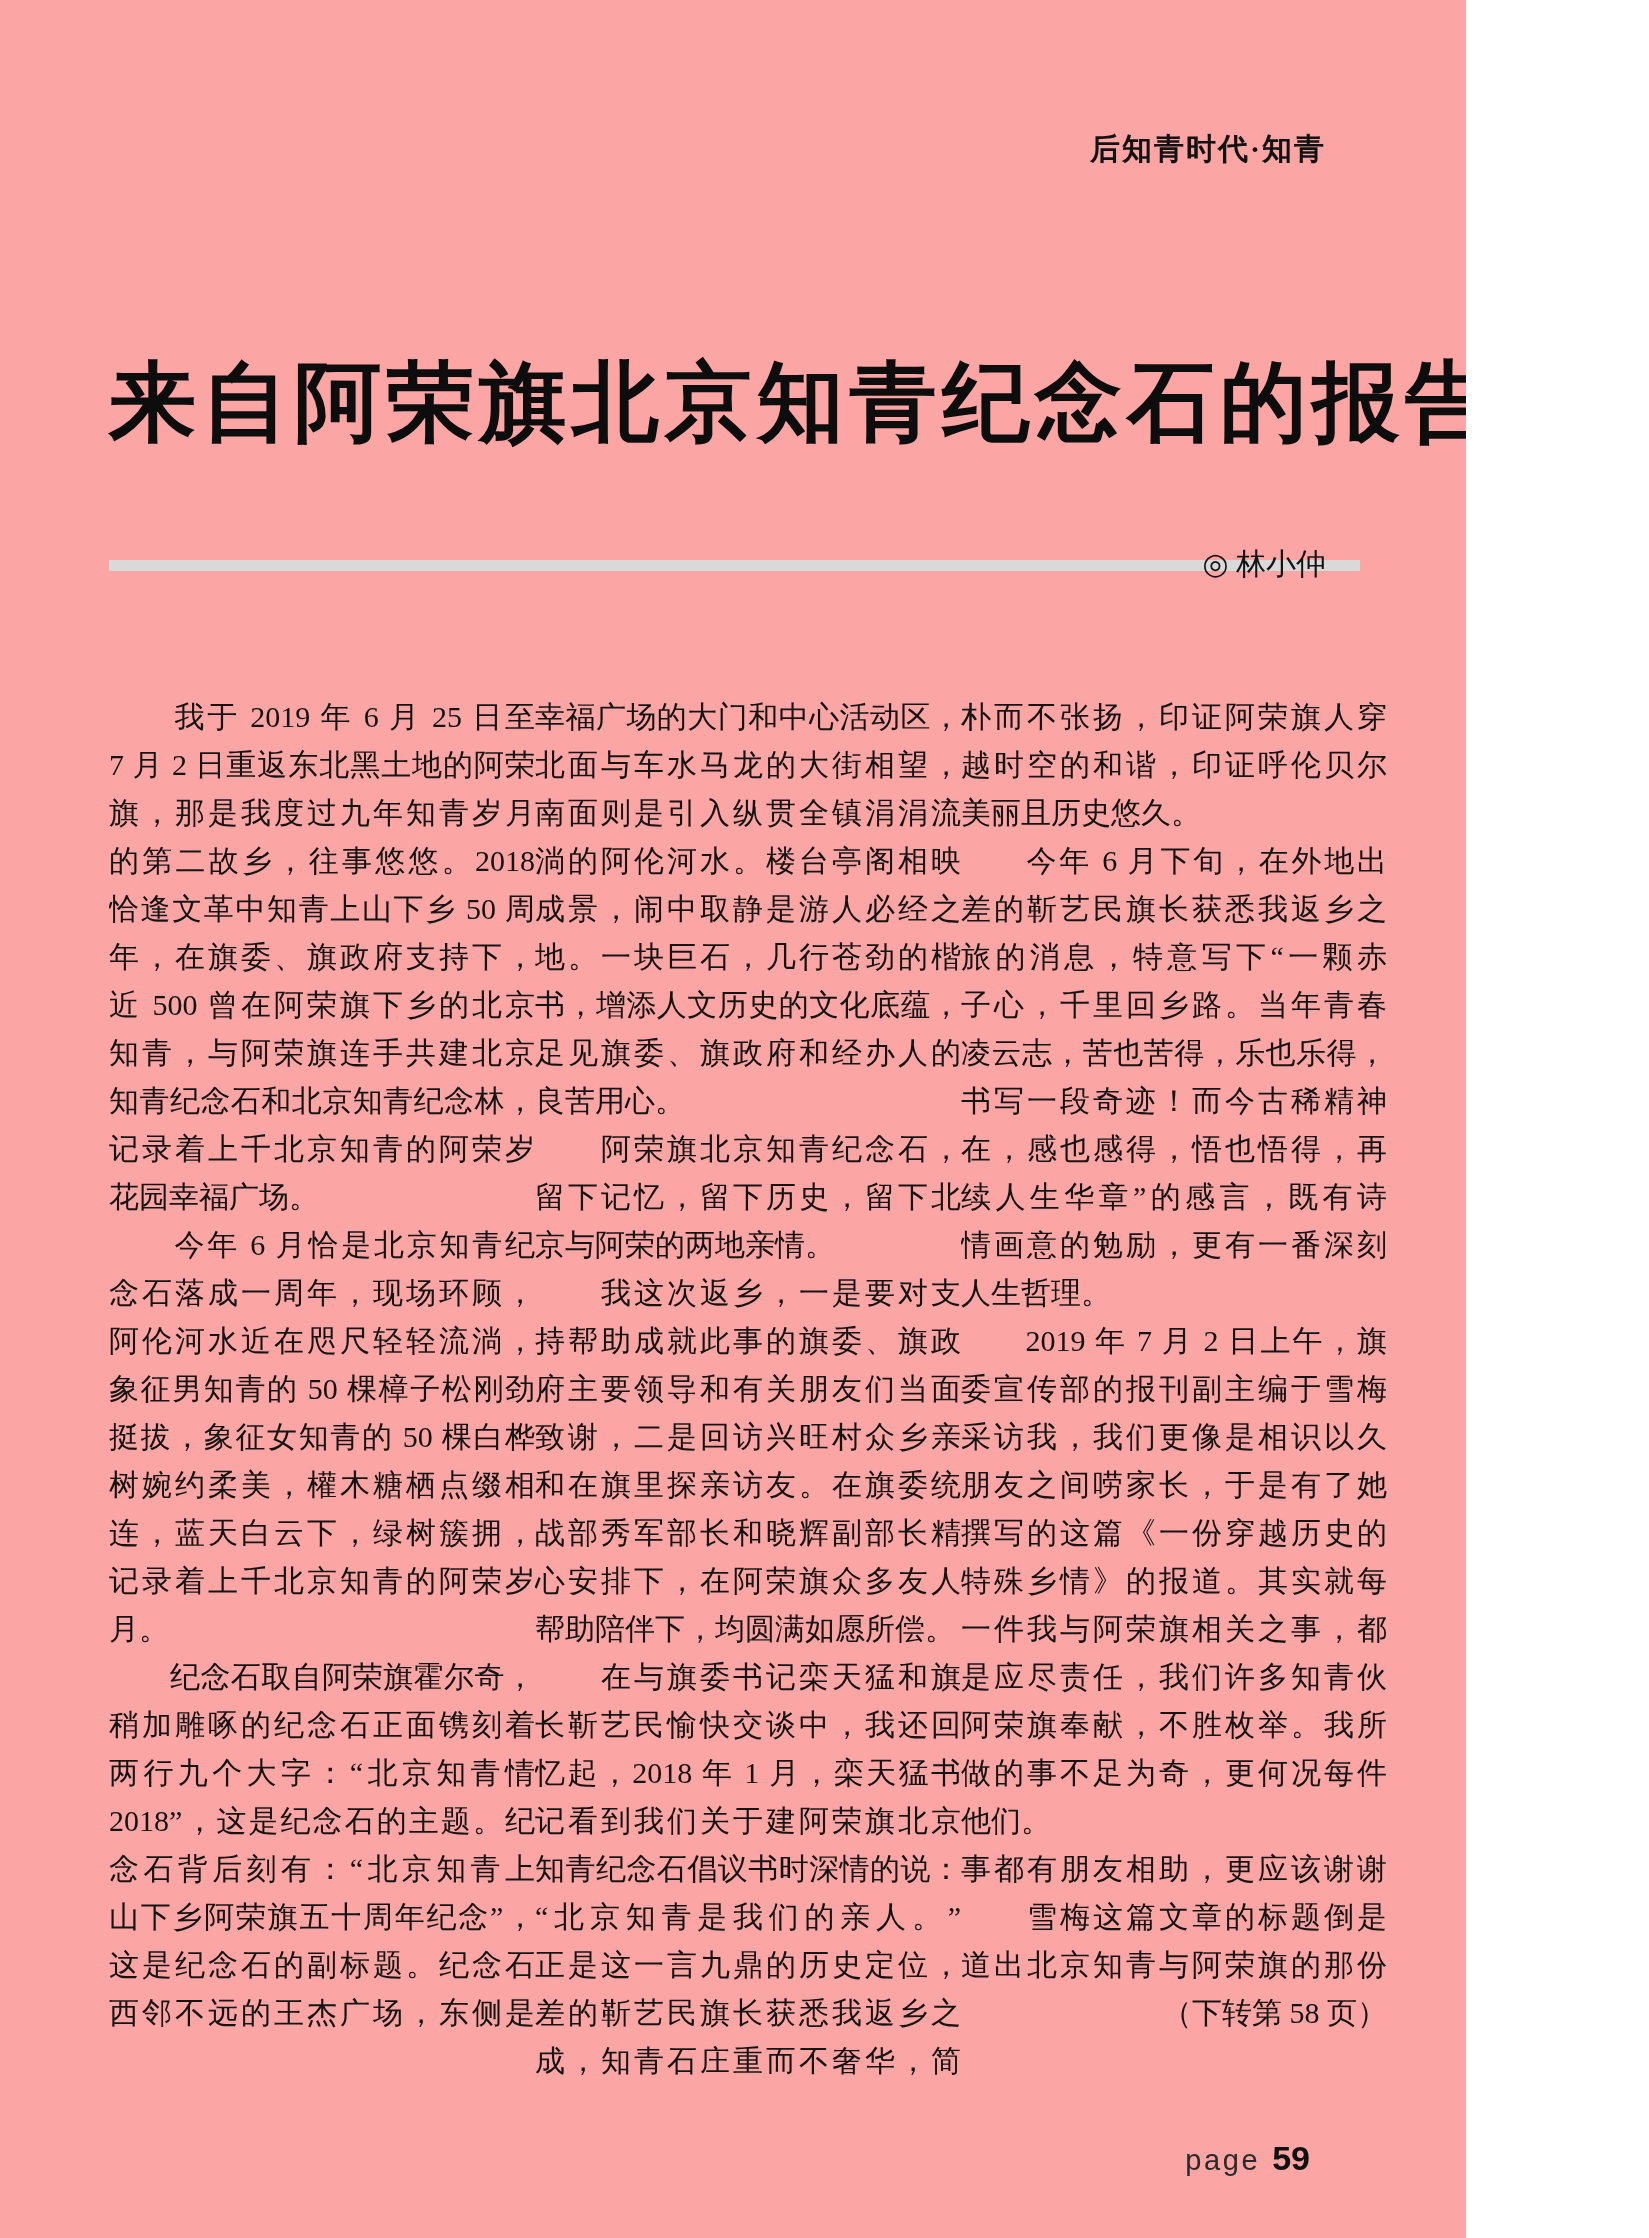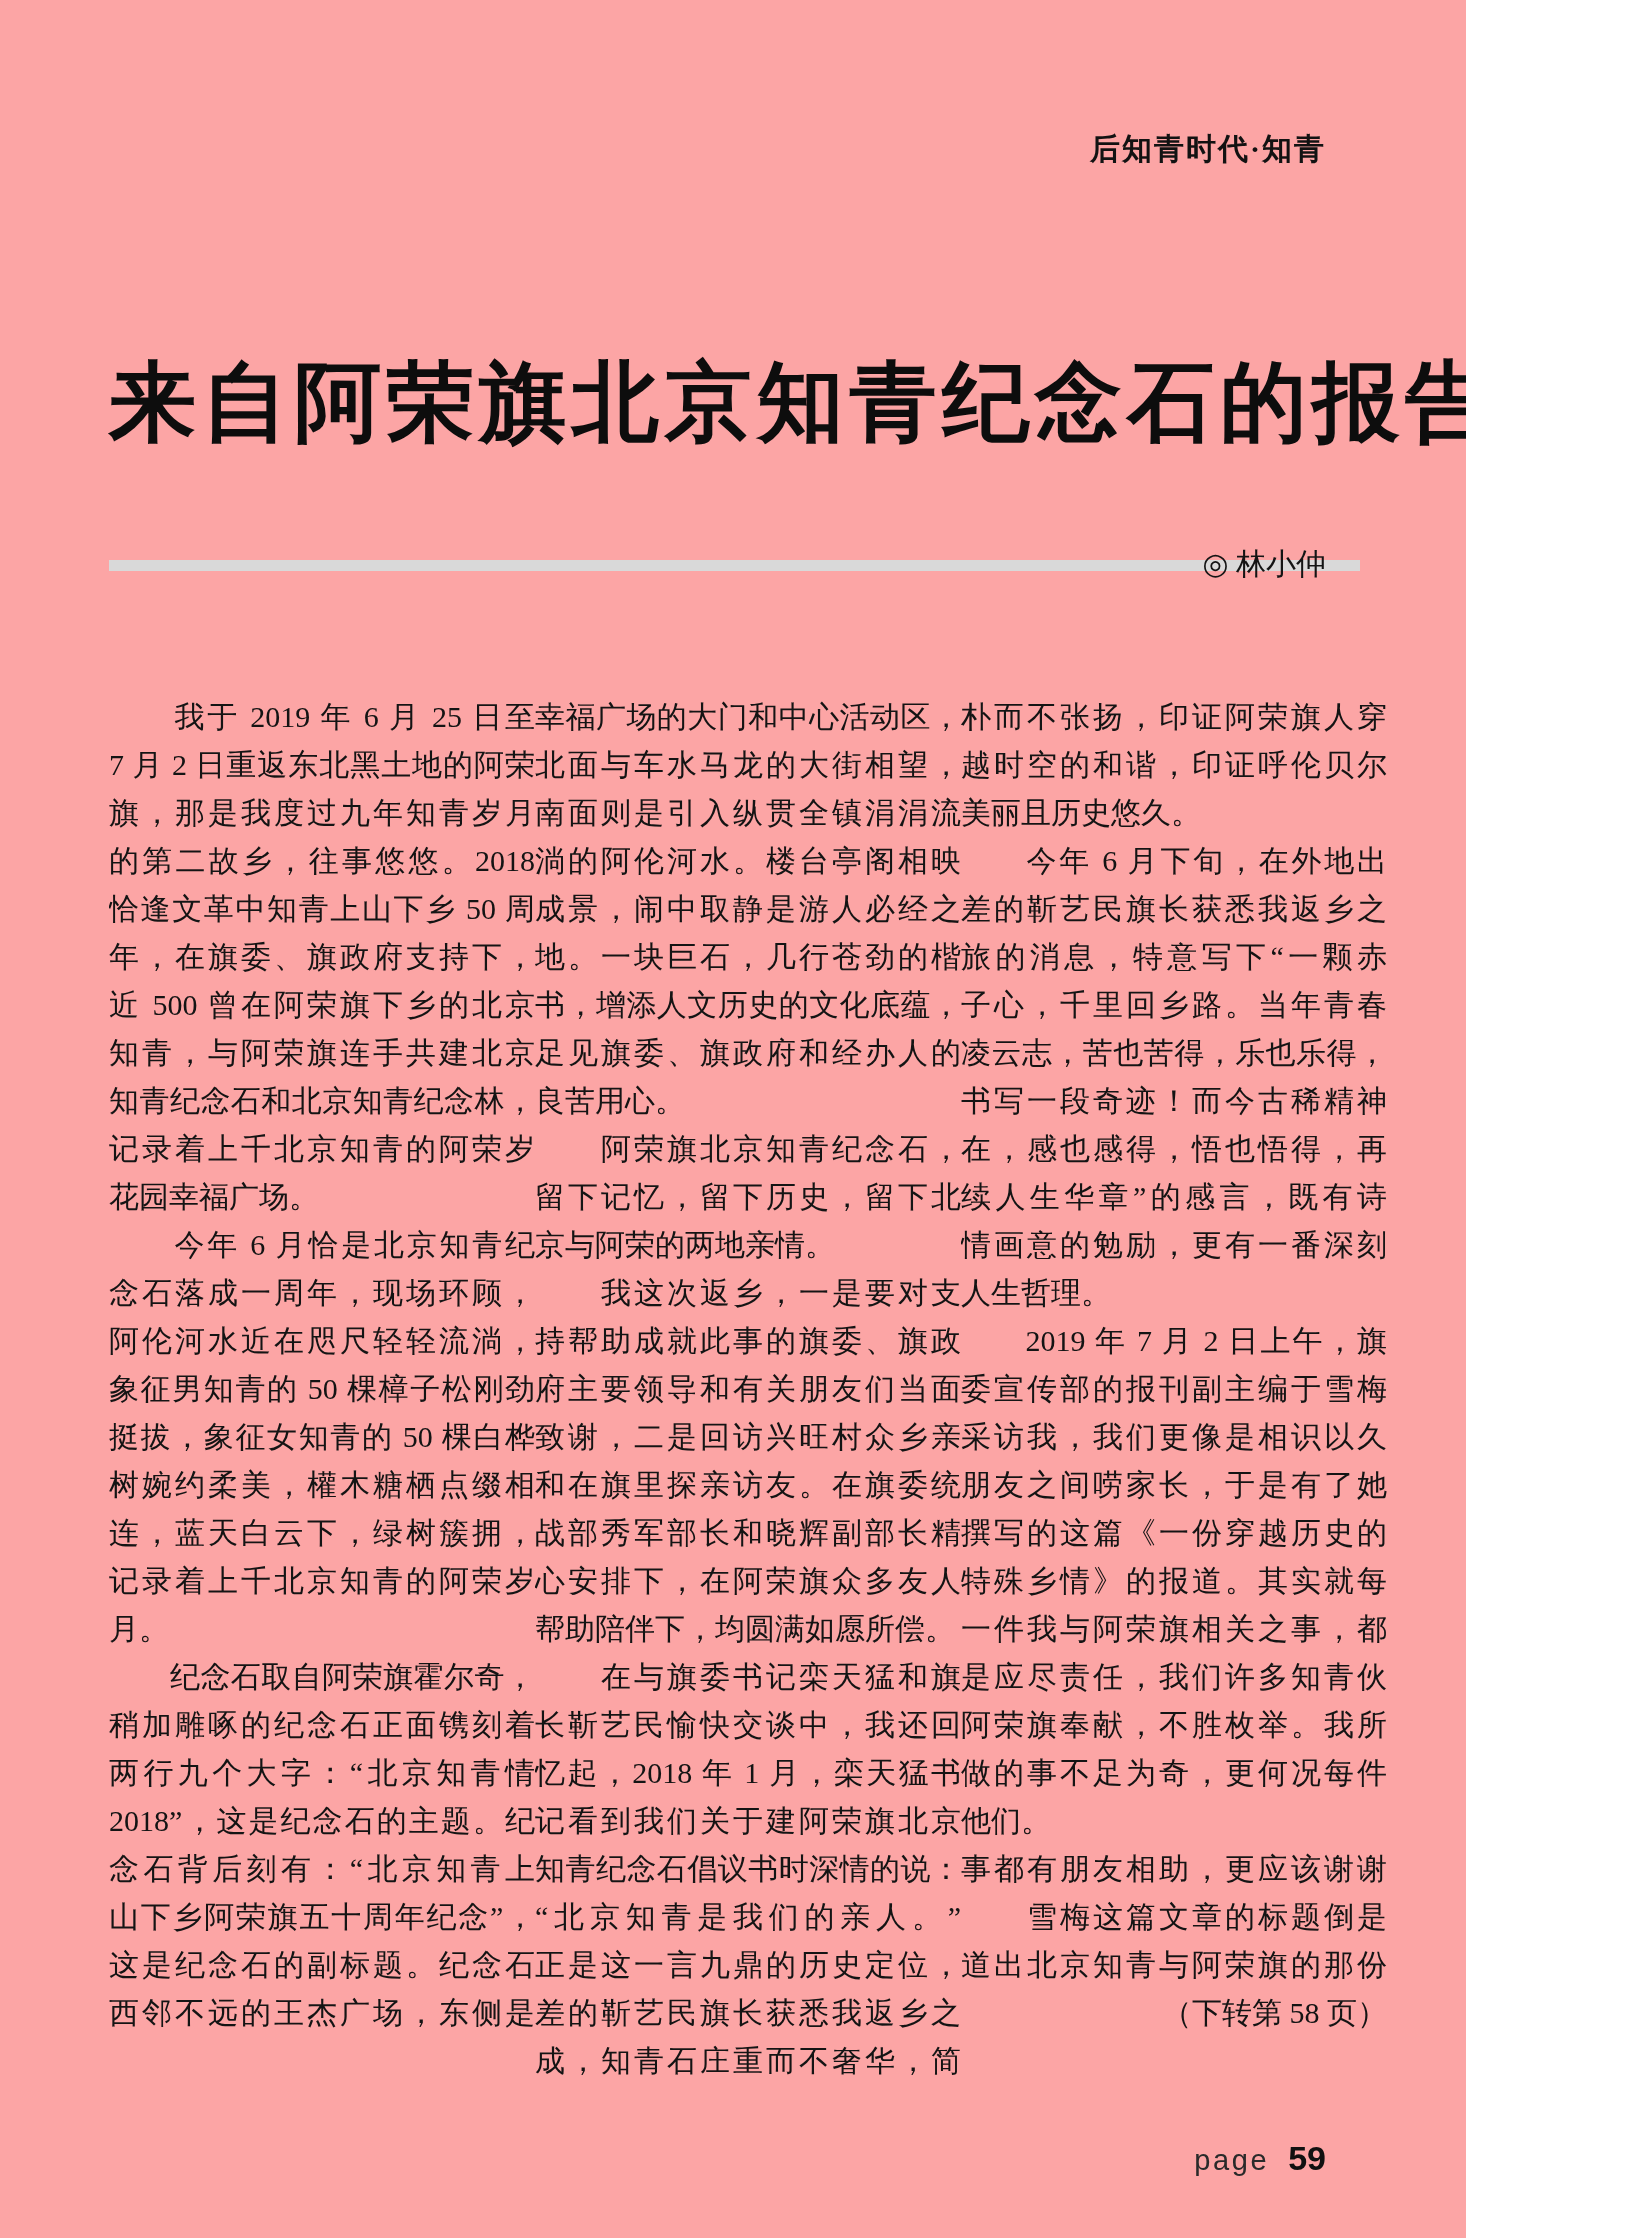--- a/index.html
+++ b/index.html
@@ -35,22 +35,22 @@
   }
   .col{flex:0 0 426px;width:426px;}
   .line{
     height:48px;line-height:48px;font-size:30px;color:#141414;
     text-align:justify;text-align-last:justify;
     overflow:hidden;
   }
   .line.end{text-align-last:left;}
   .line.right{text-align-last:right;}
   .footer{
-    position:absolute;top:2139px;right:140px;
-    display:flex;align-items:baseline;gap:19px;
+    position:absolute;top:2139px;right:156px;
+    display:flex;align-items:baseline;gap:12px;
   }
   .pg-label{
     font-family:"Liberation Sans","DejaVu Sans",sans-serif;
     font-size:29px;letter-spacing:2.6px;color:#2a2a2a;
   }
   .pg-num{
     font-family:"Liberation Sans","DejaVu Sans",sans-serif;
     font-size:34px;font-weight:700;color:#111;
   }
 </style>

